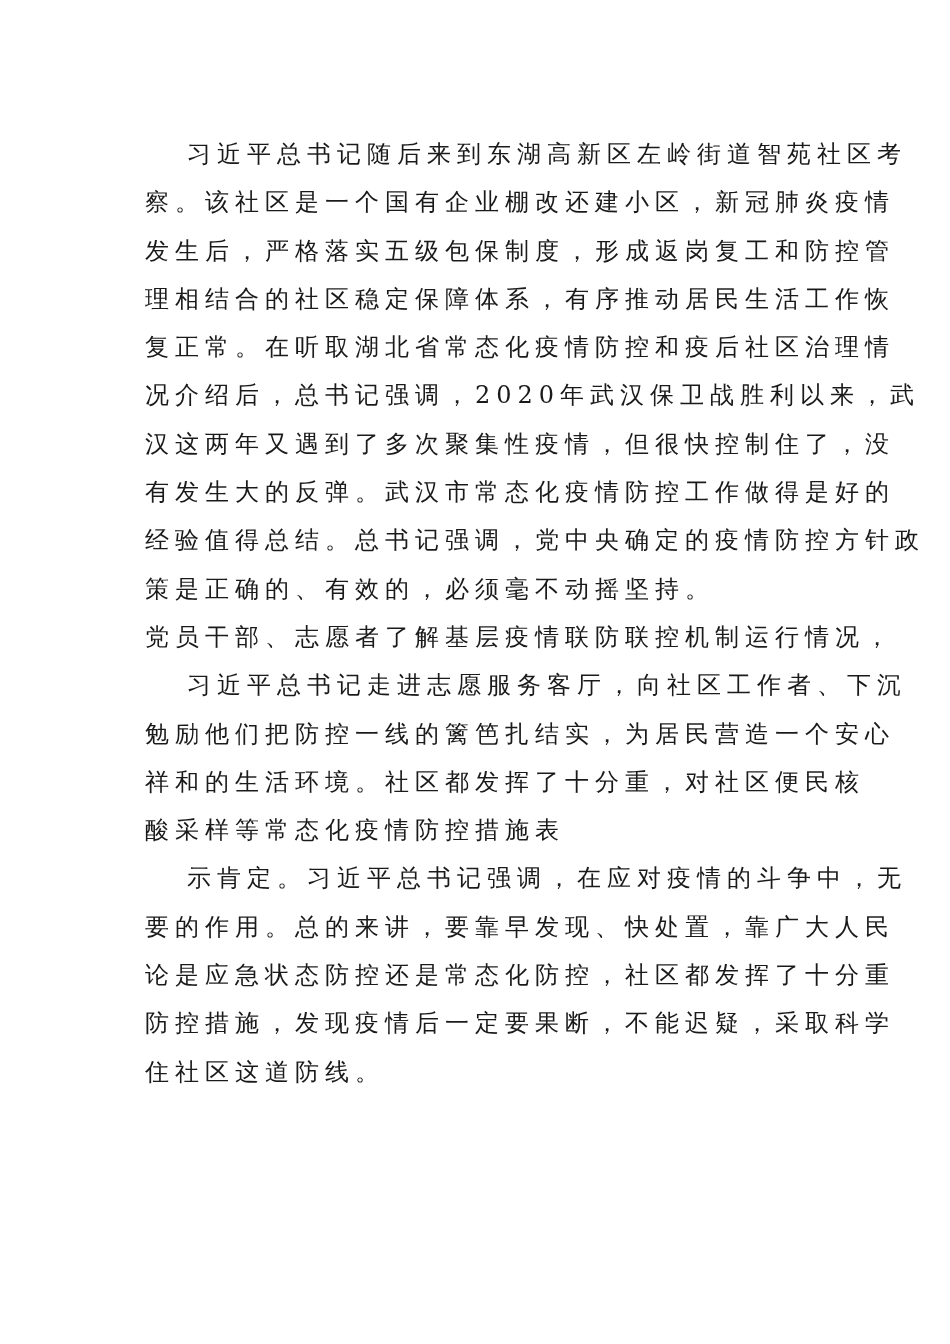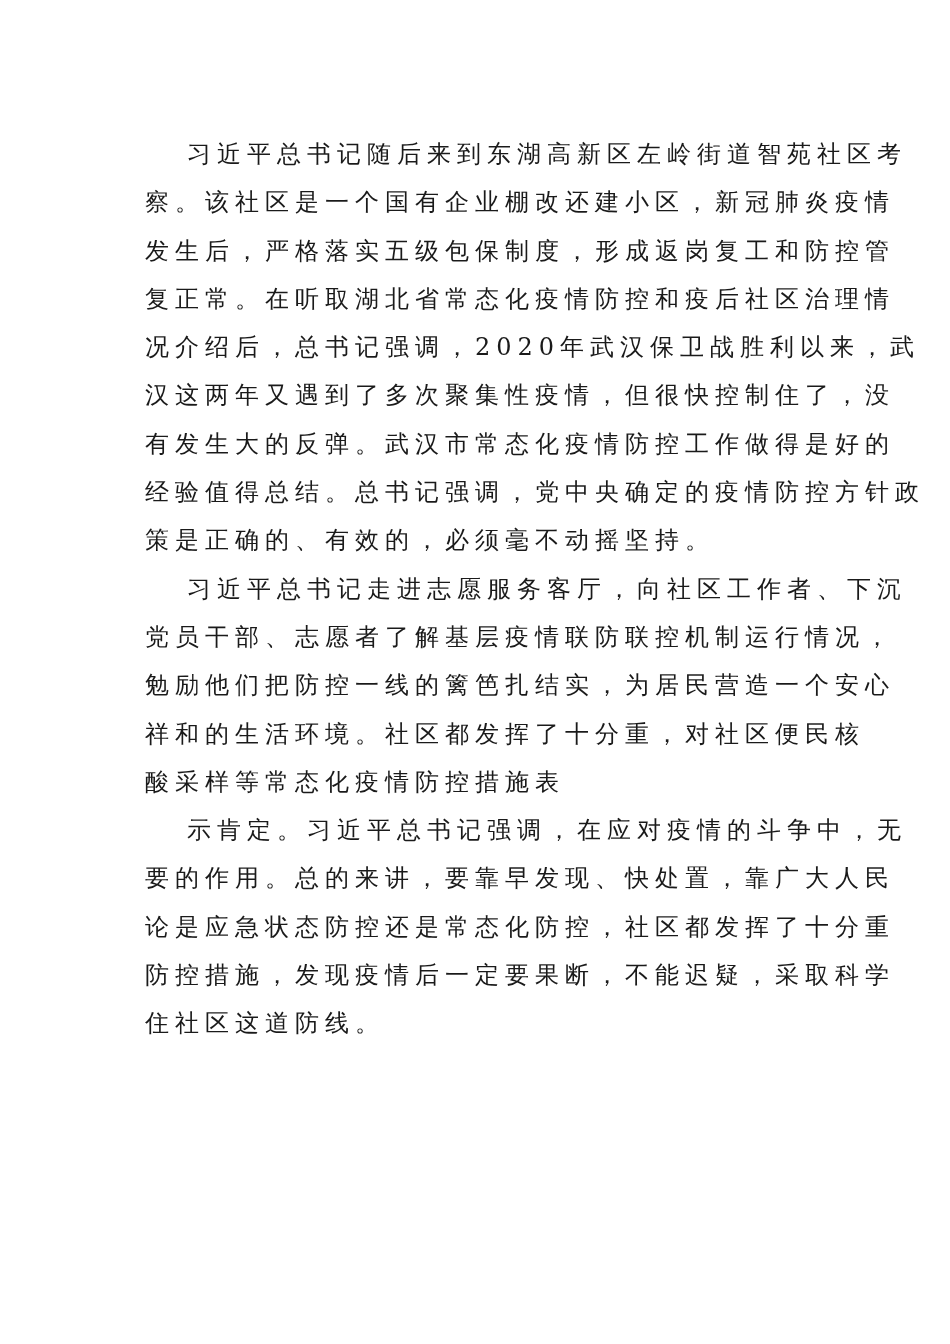--- a/index.html
+++ b/index.html
@@ -43,31 +43,32 @@
 </head>
 <body>
 
 <div class="page">
   <div class="text-block">
 
     <div class="paragraph">
       <div class="line indent">习近平总书记随后来到东湖高新区左岭街道智苑社区考</div>
       <div class="line">察。该社区是一个国有企业棚改还建小区，新冠肺炎疫情</div>
       <div class="line">发生后，严格落实五级包保制度，形成返岗复工和防控管</div>
+      <div class="line">理相结合的社区稳定保障体系，有序推动居民生活工作恢</div>
       <div class="line">复正常。在听取湖北省常态化疫情防控和疫后社区治理情</div>
       <div class="line">况介绍后，总书记强调，2020年武汉保卫战胜利以来，武</div>
       <div class="line">汉这两年又遇到了多次聚集性疫情，但很快控制住了，没</div>
       <div class="line">有发生大的反弹。武汉市常态化疫情防控工作做得是好的</div>
       <div class="line">经验值得总结。总书记强调，党中央确定的疫情防控方针政</div>
       <div class="line">策是正确的、有效的，必须毫不动摇坚持。</div>
     </div>
 
     <div class="paragraph">
+      <div class="line">党员干部、志愿者了解基层疫情联防联控机制运行情况，</div>
       <div class="line indent">习近平总书记走进志愿服务客厅，向社区工作者、下沉</div>
-      <div class="line">党员干部、志愿者了解基层疫情联防联控机制运行情况，</div>
       <div class="line">勉励他们把防控一线的篱笆扎结实，为居民营造一个安心</div>
       <div class="line">祥和的生活环境。社区都发挥了十分重，对社区便民核</div>
       <div class="line">酸采样等常态化疫情防控措施表</div>
     </div>
 
     <div class="paragraph">
       <div class="line indent">示肯定。习近平总书记强调，在应对疫情的斗争中，无</div>
       <div class="line">要的作用。总的来讲，要靠早发现、快处置，靠广大人民</div>
       <div class="line">论是应急状态防控还是常态化防控，社区都发挥了十分重</div>
       <div class="line">防控措施，发现疫情后一定要果断，不能迟疑，采取科学</div>

